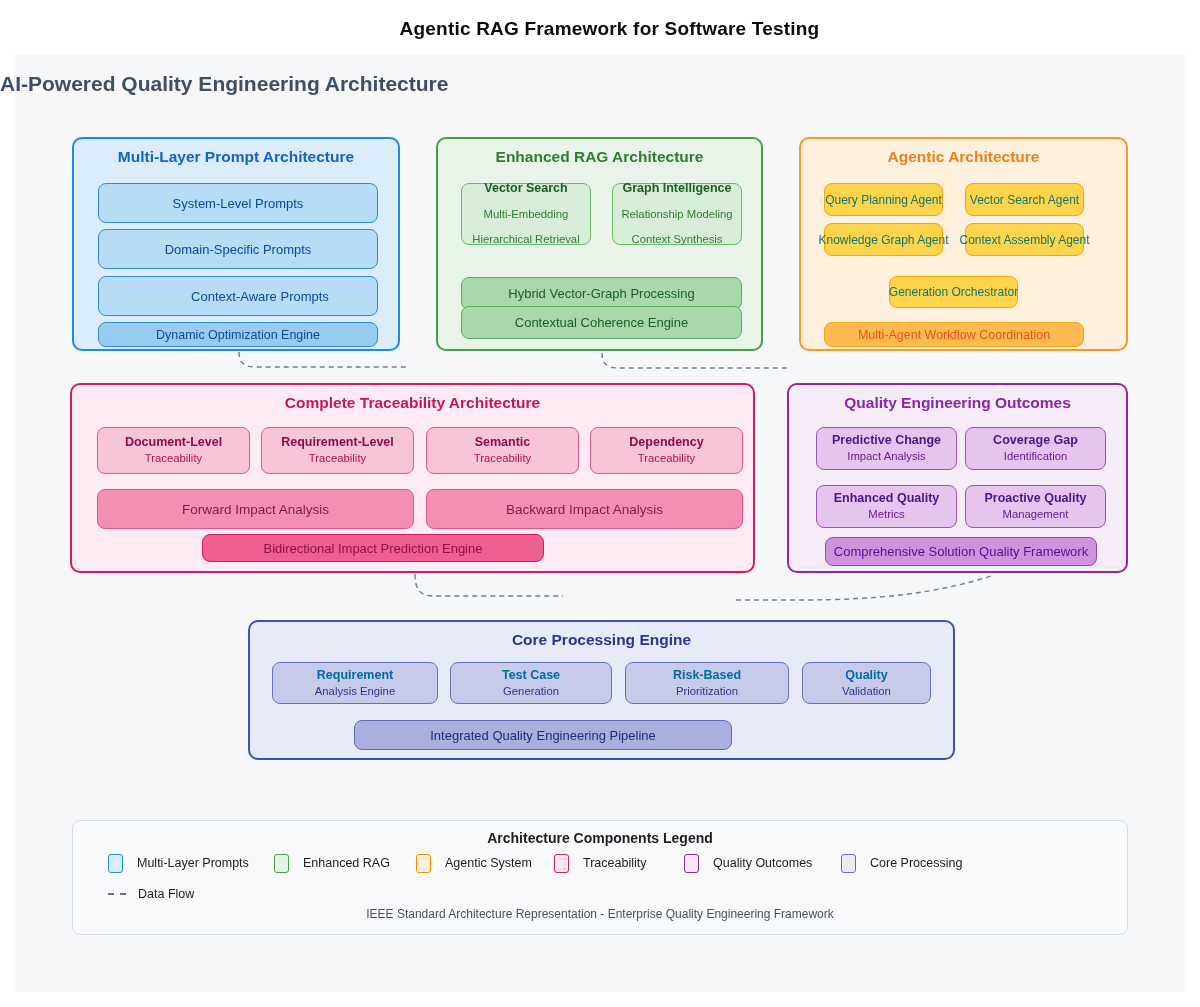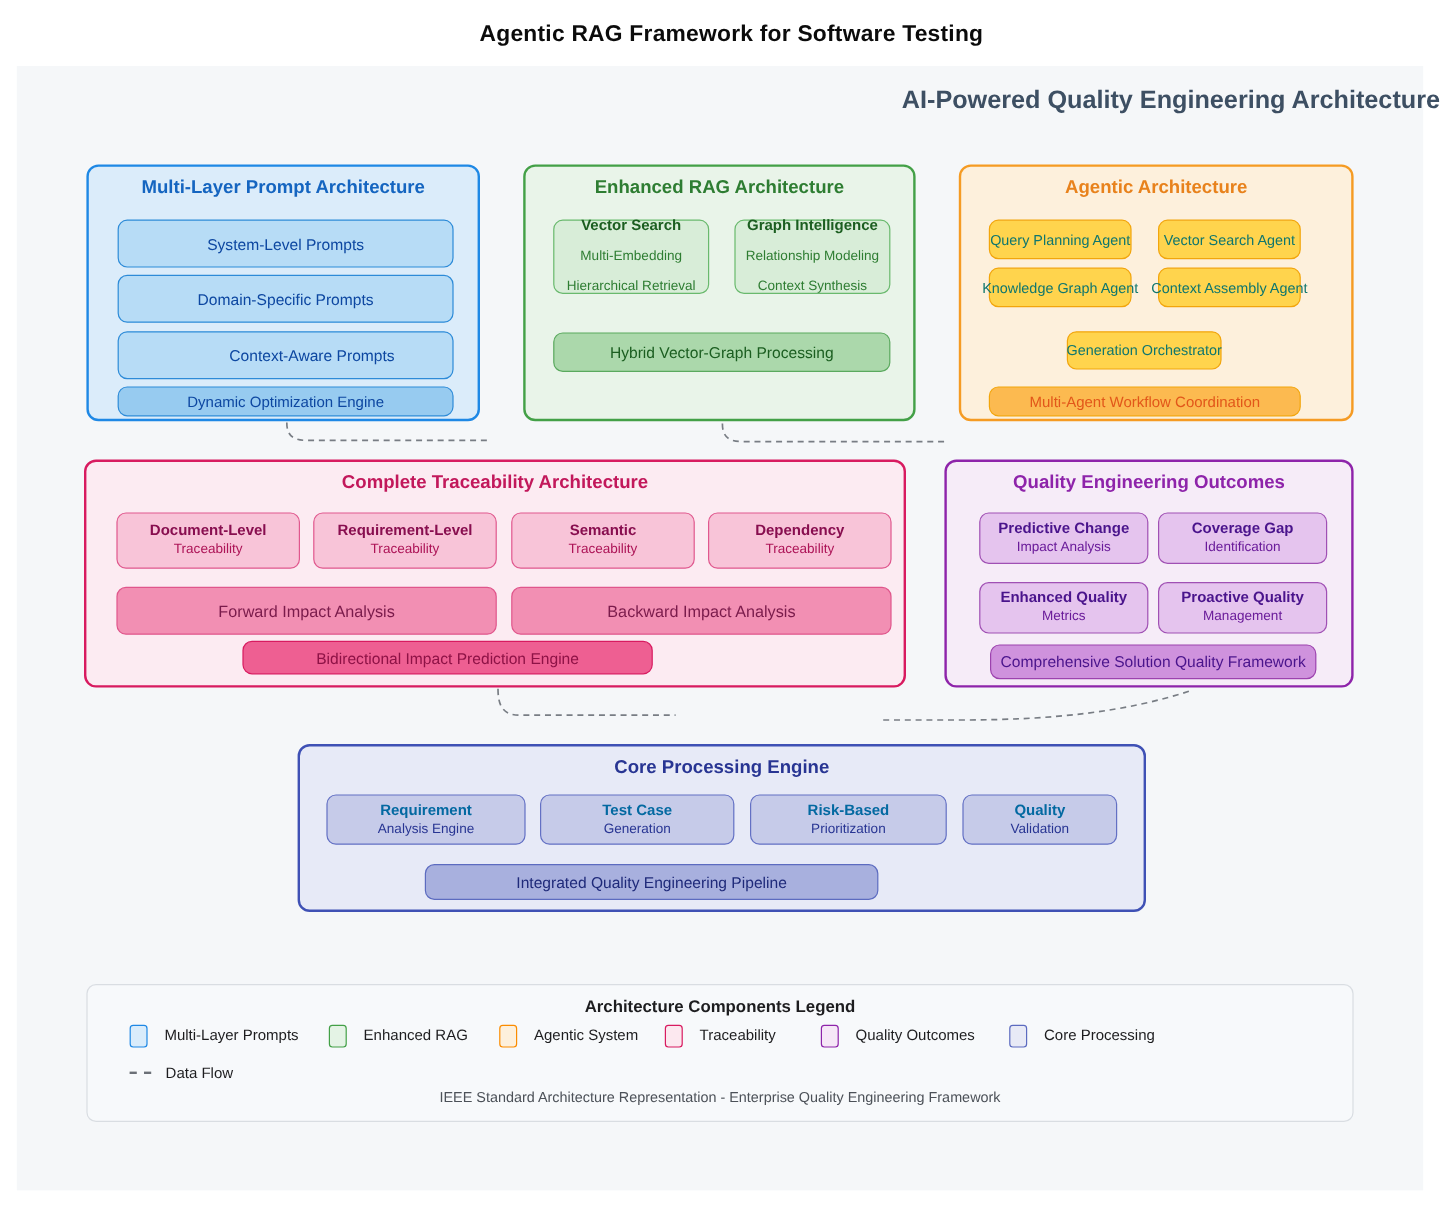--- a/index.html
+++ b/index.html
@@ -2,21 +2,21 @@
 <html><head>
 <meta charset="utf-8">
 <style>
   * { margin:0; padding:0; box-sizing:border-box; }
   html,body { background:#ffffff; }
   body { font-family:"Liberation Sans", sans-serif; }
   .stage { position:relative; width:1200px; height:1007px; background:#ffffff; overflow:hidden; }
   .main-title { position:absolute; top:18px; left:0; width:1200px; text-align:center;
                 font-size:19px; font-weight:bold; color:#0b0b0b; letter-spacing:.2px;padding-left:19px; }
   .panel { position:absolute; left:14px; top:55px; width:1172px; height:937px; background:#f5f7f9; }
-  .subtitle { position:absolute; top:72px; left:0; width:1200px; text-align:right;
+  .subtitle { position:absolute; top:72px; left:0; width:1200px; text-align:left;
               font-size:21px; font-weight:bold; color:#3d4f63; }
   svg.connectors { position:absolute; left:0; top:0; width:1200px; height:1007px; pointer-events:none; }
 
   .box { position:absolute; border-radius:10px; border:2.5px solid; }
   .box-title { position:absolute; top:9px; left:0; width:100%; text-align:center;
                font-size:15.5px; font-weight:bold; white-space:nowrap; }
   .chip { position:absolute; border:1.5px solid; border-radius:8px; display:flex;
           align-items:center; justify-content:center; text-align:center; white-space:nowrap; }
   .chip.col { flex-direction:column; line-height:1.35; }
   .chip .t { font-weight:bold; font-size:12.5px; }
@@ -106,20 +106,21 @@
       <span class="t">Vector Search</span>
       <span class="s">Multi-Embedding</span>
       <span class="s">Hierarchical Retrieval</span>
     </div>
     <div class="chip col chip-green-card" style="left:174px; top:44px; width:130px; height:62px;">
       <span class="t">Graph Intelligence</span>
       <span class="s">Relationship Modeling</span>
       <span class="s">Context Synthesis</span>
     </div>
     <div class="chip chip-green-bar" style="left:23px; top:126px; width:281px; height:33px;margin-top:12px;">Hybrid Vector-Graph Processing</div>
+    <div class="chip chip-green-bar" style="left:23px; top:167px; width:281px; height:33px;">Contextual Coherence Engine</div>
   </div>
 
   <div class="box box-orange">
     <div class="box-title">Agentic Architecture</div>
     <div class="chip chip-orange" style="left:23px; top:44px; width:119px; height:33px;">Query Planning Agent</div>
     <div class="chip chip-orange" style="left:164px; top:44px; width:119px; height:33px;">Vector Search Agent</div>
     <div class="chip chip-orange" style="left:23px; top:84px; width:119px; height:33px;">Knowledge Graph Agent</div>
     <div class="chip chip-orange" style="left:164px; top:84px; width:119px; height:33px;">Context Assembly Agent</div>
     <div class="chip chip-orange" style="left:88px; top:137px; width:129px; height:32px;">Generation Orchestrator</div>
     <div class="chip chip-orange-dark" style="left:23px; top:183px; width:260px; height:25px;">Multi-Agent Workflow Coordination</div>

